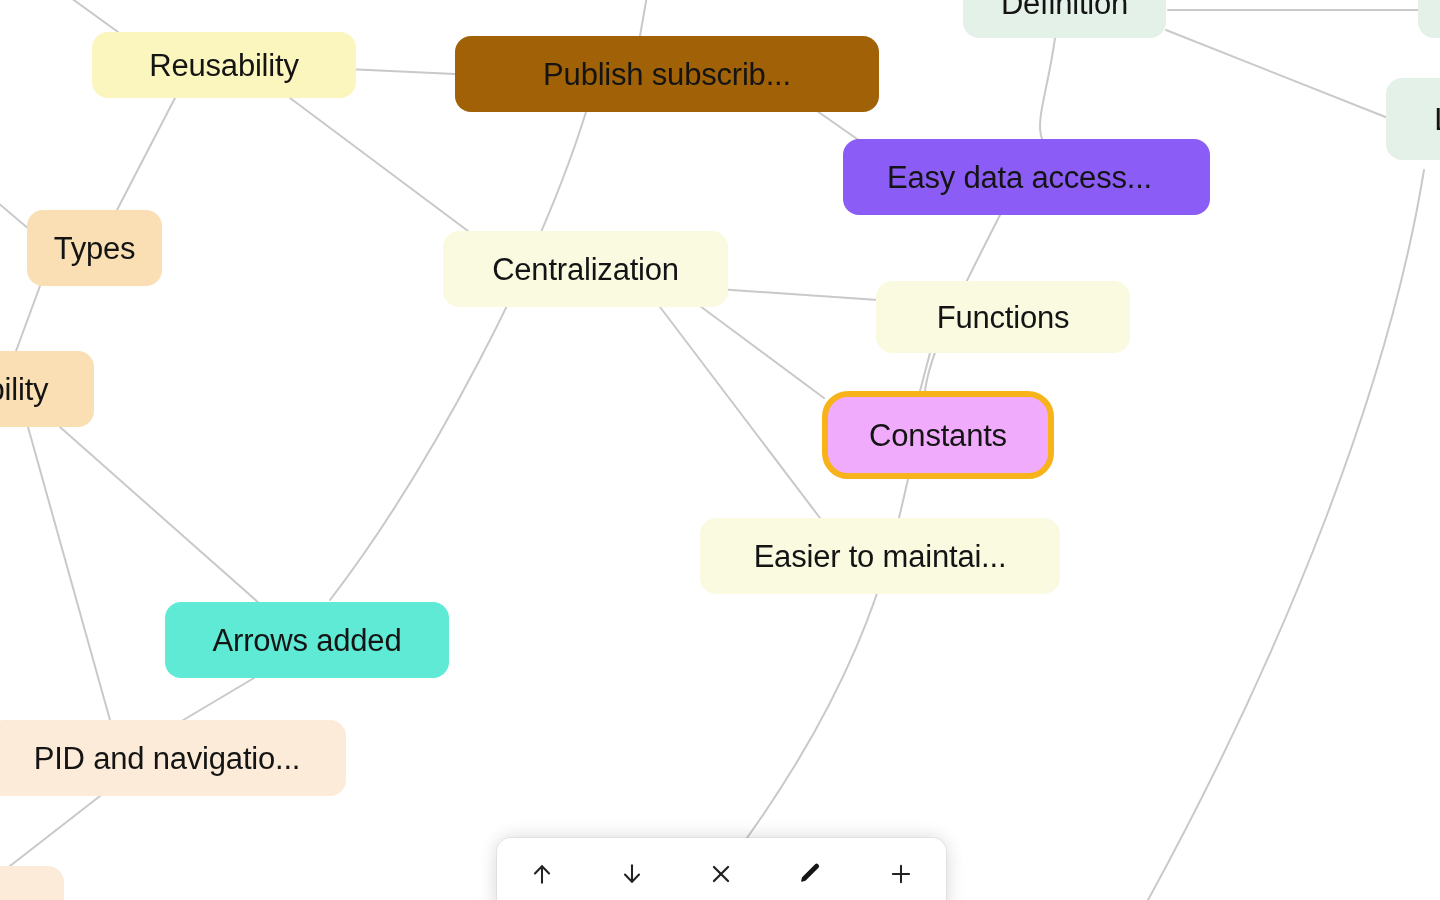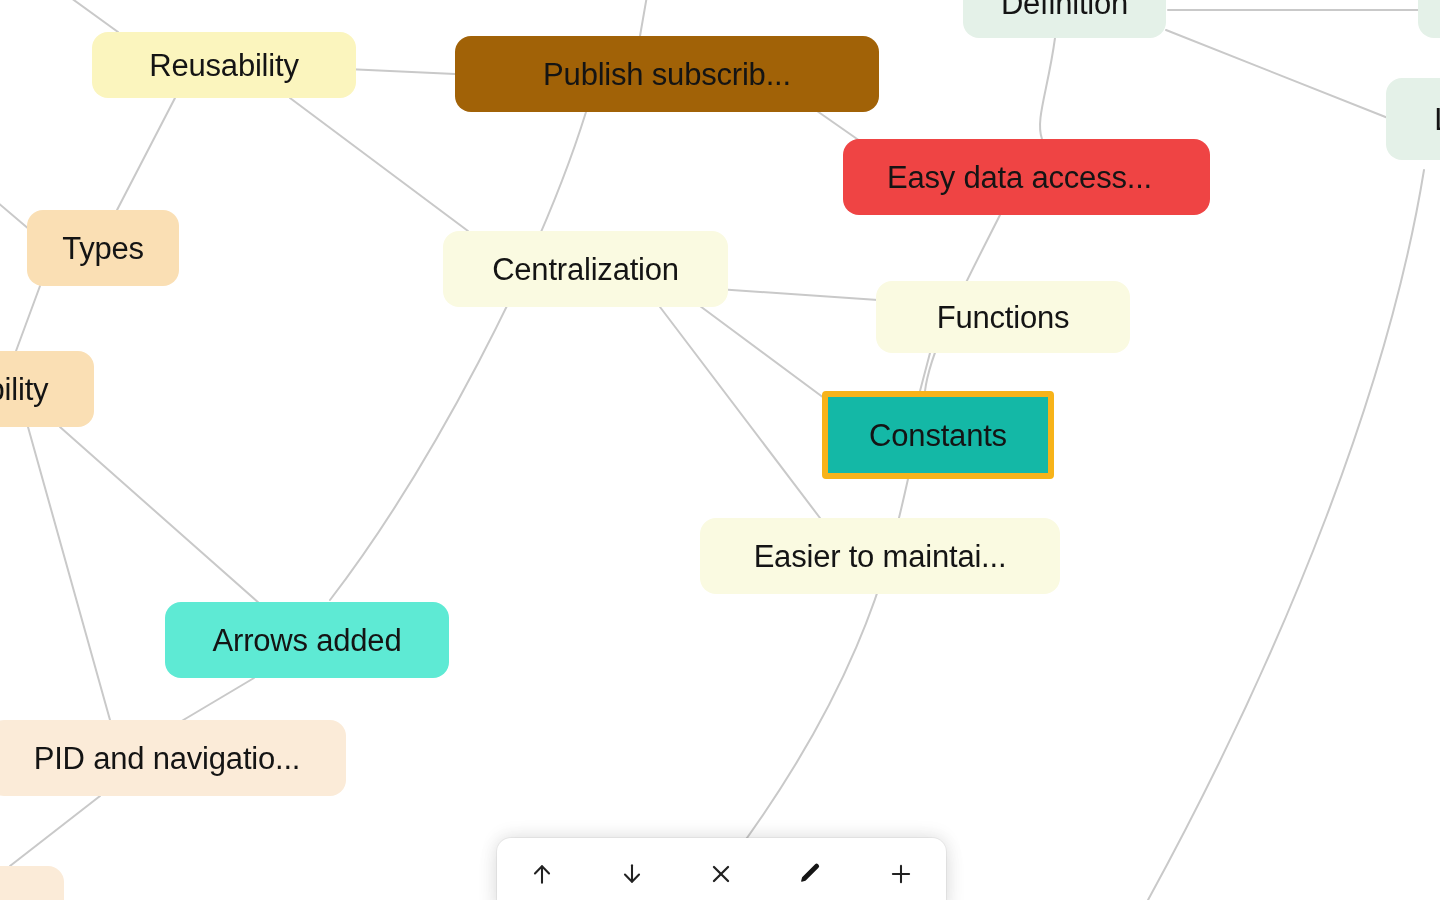--- a/index.html
+++ b/index.html
@@ -44,22 +44,22 @@
     letter-spacing: -0.2px;
     line-height: 1;
     white-space: nowrap;
     padding: 0 22px;
     cursor: pointer;
     user-select: none;
   }
 
   .node.selected {
     border: 6px solid #F7B319;
-    border-radius: 4px;
-    background: #14b8a6;
+    border-radius: 26px;
+    background: #f0abfc;
     box-sizing: border-box;
   }
 
   
   #toolbar {
     position: absolute;
     left: 497px;
     top: 838px;
     width: 449px;
     height: 72px;
@@ -123,30 +123,30 @@
   <div id="node-layer">
       <div class="node" style="left: 92px; top: 32px; width: 264px; height: 66px; background: rgb(251, 245, 190); color: rgb(20, 20, 20);">
         <span>Reusability</span>
       </div>
       <div class="node" style="left: 455px; top: 36px; width: 424px; height: 76px; background: #a16207; color: rgb(20, 20, 20);">
         <span>Publish subscrib...</span>
       </div>
       <div class="node" style="left: 963px; top: -32px; width: 203px; height: 70px; background: rgb(228, 241, 232); color: rgb(20, 20, 20);">
         <span>Definition</span>
       </div>
-      <div class="node" style="left: 843px; top: 139px; width: 367px; height: 76px; background: #ef4444; color: rgb(20, 20, 20); padding-left: 8px;">
+      <div class="node" style="left: 843px; top: 139px; width: 367px; height: 76px; background: #8b5cf6; color: rgb(20, 20, 20); padding-left: 8px;">
         <span>Easy data access...</span>
       </div>
       <div class="node" style="left: 1386px; top: 78px; width: 120px; height: 82px; background: rgb(228, 241, 232); color: rgb(20, 20, 20);">
         <span>Li</span>
       </div>
       <div class="node" style="left: 1418px; top: -26px; width: 100px; height: 64px; background: rgb(228, 241, 232); color: rgb(20, 20, 20);">
         <span></span>
       </div>
-      <div class="node" style="left: 27px; top: 210px; width: 152px; height: 76px; background: rgb(250, 223, 180); color: rgb(20, 20, 20);">
+      <div class="node" style="left: 27px; top: 210px; width: 135px; height: 76px; background: rgb(250, 223, 180); color: rgb(20, 20, 20);">
         <span>Types</span>
       </div>
       <div class="node" style="left: 418px; top: 231px; width: 285px; height: 76px; background: rgb(250, 250, 225); color: rgb(20, 20, 20); margin-left: 25px;">
         <span>Centralization</span>
       </div>
       <div class="node" style="left: 876px; top: 281px; width: 254px; height: 72px; background: rgb(250, 250, 225); color: rgb(20, 20, 20);">
         <span>Functions</span>
       </div>
       <div class="node" style="left: -58px; top: 351px; width: 152px; height: 76px; background: rgb(250, 223, 180); color: rgb(20, 20, 20);">
         <span>bility</span>

